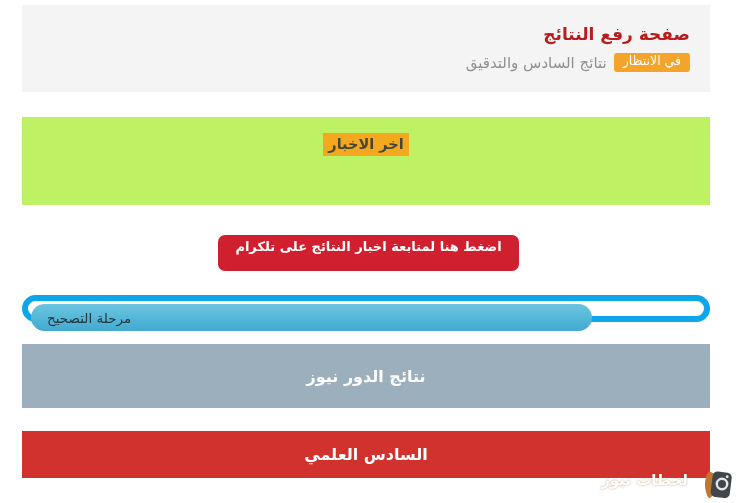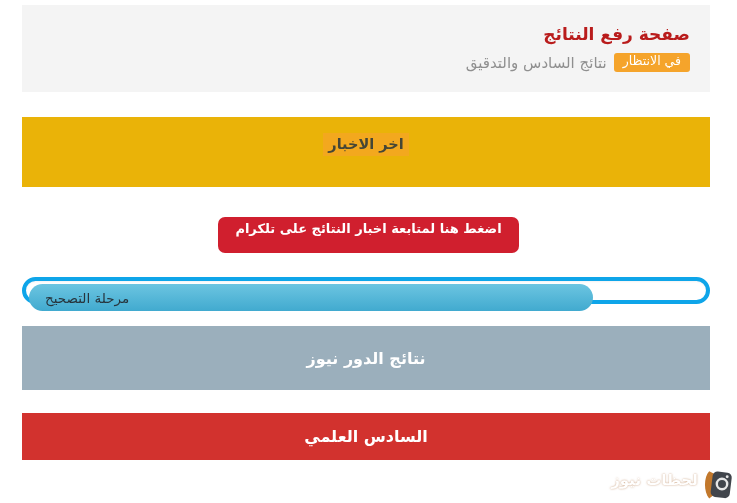--- a/index.html
+++ b/index.html
@@ -23,21 +23,21 @@
     margin-top:9px;display:flex;align-items:center;gap:7px;
     font-size:15px;color:#8f8f8f;
   }
   .status-badge{
     background:#f5a42b;color:#ffffff;font-size:12.5px;
     padding:1px 9px 4px;border-radius:3px;line-height:1.1;white-space:nowrap;
   }
 
   
   .news-box{
-    margin-top:25px;height:70px;background:#eab308;
+    margin-top:25px;height:88px;background:#bef264;
     text-align:center;padding-top:16px;
   }
   .news-label{
     display:inline-block;background:#f3a81e;color:#464636;
     font-size:14.5px;font-weight:bold;padding:2px 5px 3px;line-height:1.25;
   }
   .news-text{
     margin-top:9px;font-size:16px;font-weight:bold;color:#3f3f3f;
   }
 
@@ -45,21 +45,21 @@
   .tg-btn{
     display:block;margin:30px auto 0;
     background:#d01f2e;color:#ffffff;border:none;border-radius:7px;
     font-family:inherit;font-size:13px;font-weight:bold;
     padding:4px 17px 16px;line-height:1.25;cursor:pointer;white-space:nowrap;
   }
 
   
   .progress-track{
     margin-top:24px;height:27px;background:#ffffff;
-    border:4px solid #0ea5e9;border-radius:18px;
+    border:6px solid #0ea5e9;border-radius:18px;
     position:relative;direction:ltr;
     box-shadow:inset 0 1px 2px rgba(0,0,0,0.05);
   }
   .progress-fill{
     position:absolute;left:3px;top:3px;height:27px;width:83%;
     border-radius:14px;
     background:linear-gradient(#6cc5e1,#41aacf);
     display:flex;align-items:center;justify-content:flex-start;
     padding-left:16px;box-sizing:border-box;
   }
@@ -71,21 +71,21 @@
   .wide-bar{
     display:flex;align-items:center;justify-content:center;
     color:#ffffff;font-size:16px;font-weight:bold;cursor:pointer;
   }
   .round-bar{margin-top:22px;height:64px;background:#9bafbc;}
   .subject-bar{margin-top:23px;height:47px;background:#d2322e;}
 
   
   .watermark{
     position:absolute;bottom:1px;right:3px;
-    display:flex;align-items:center;gap:4px;direction:ltr;
+    display:flex;align-items:center;gap:14px;direction:ltr;
   }
   .watermark-text{
     color:#ffffff;font-size:15px;font-weight:bold;
     text-shadow:0 0 2px rgba(150,70,0,0.55);
     white-space:nowrap;line-height:1;margin-bottom:8px;
   }
   .watermark-icon{display:block;}
 </style>
 </head>
 <body>

